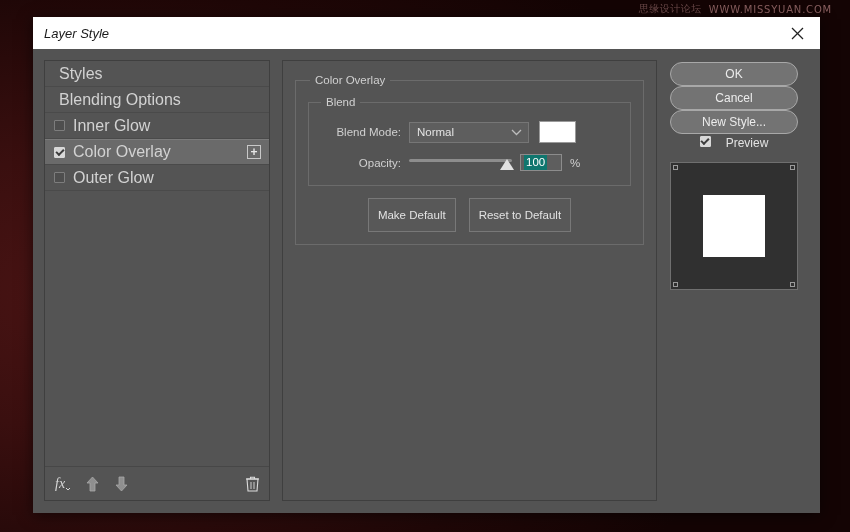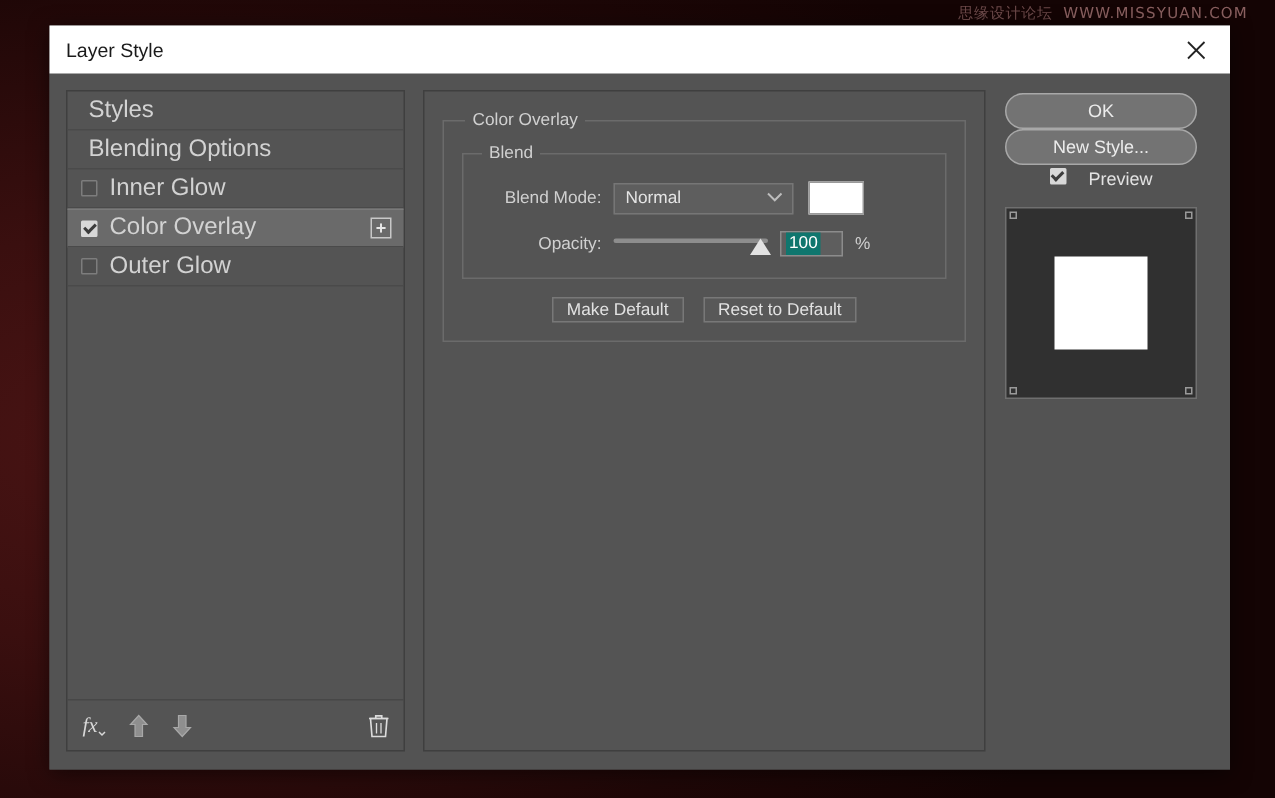--- a/index.html
+++ b/index.html
@@ -37,20 +37,21 @@
     box-shadow: 0 2px 14px rgba(0,0,0,.55);
     display: flex; flex-direction: column;
   }
   .titlebar {
     height: 32px;
     background: #ffffff;
     display: flex; align-items: center;
     padding-left: 11px;
     flex: 0 0 32px;
     position: relative;
+    font-style: italic;
   }
   .titlebar .title {
     font-size: 13px; color: #1a1a1a;
     font-family: "Liberation Sans", sans-serif;
   }
   .close-btn {
     position: absolute; right: 0; top: 0;
     width: 45px; height: 32px;
     display: flex; align-items: center; justify-content: center;
     cursor: pointer;
@@ -221,21 +222,21 @@
     line-height: 15px;
   }
   .pct { font-size: 11.5px; color: #d0d0d0; margin-left: 8px; }
 
   .def-btns {
     display: flex; justify-content: center;
     gap: 13px;
     margin-top: 12px;
   }
   .def-btn {
-    min-width: 85px; height: 17px;
+    min-width: 85px; height: 34px;
     background: #585858;
     border: 1px solid #787878;
     color: #e2e2e2;
     font-size: 11.5px;
     display: flex; align-items: center; justify-content: center;
     padding: 0 9px;
     cursor: pointer;
   }
 
   
@@ -395,20 +396,21 @@
 
         <div class="def-btns">
           <div class="def-btn">Make Default</div>
           <div class="def-btn">Reset to Default</div>
         </div>
       </fieldset>
     </div>
 
     <div class="right-col">
       <div class="rbtn">OK</div>
+      <div class="rbtn">Cancel</div>
       <div class="rbtn">New Style...</div>
 
       <div class="preview-row">
         <span class="cb checked"></span>
         <span class="lbl">Preview</span>
       </div>
 
       <div class="thumb">
         <div class="hcorner" style="left:2px;top:2px"></div>
         <div class="hcorner" style="right:2px;top:2px"></div>

